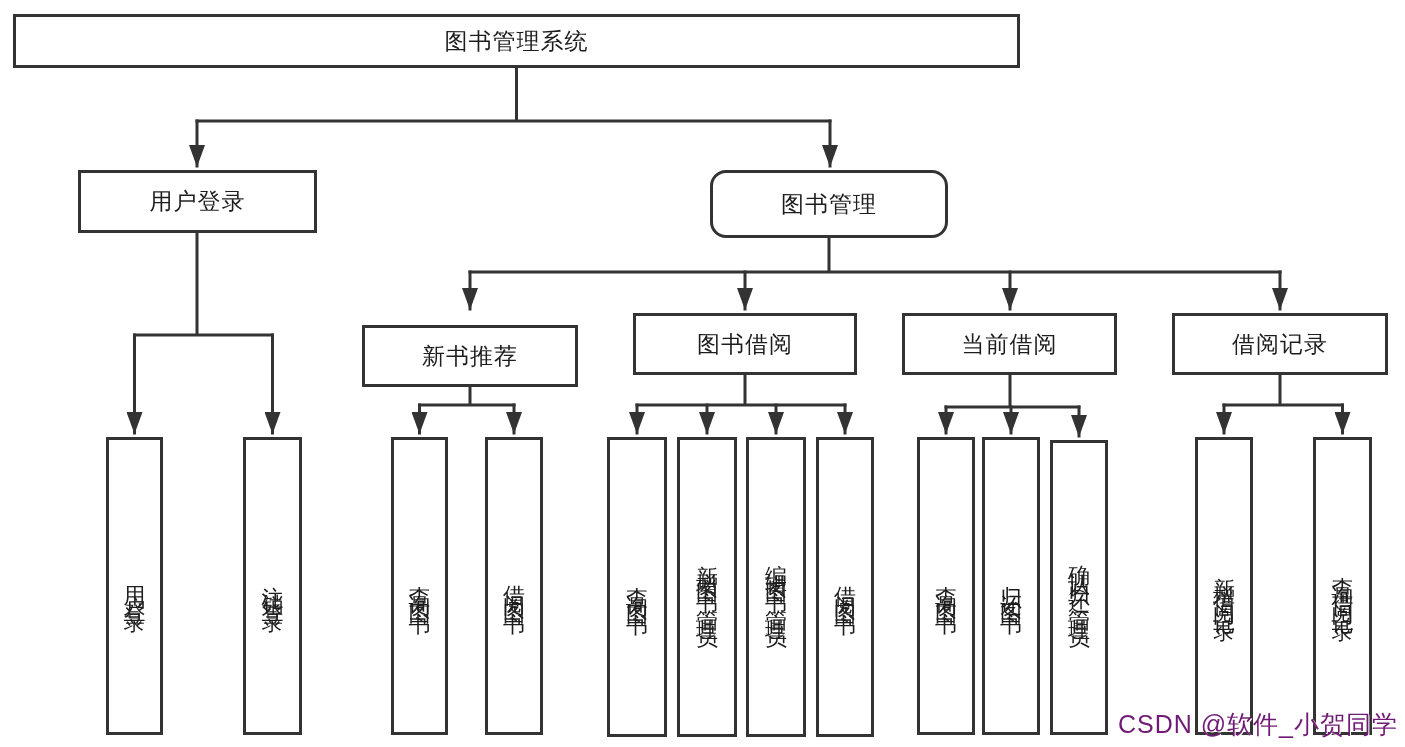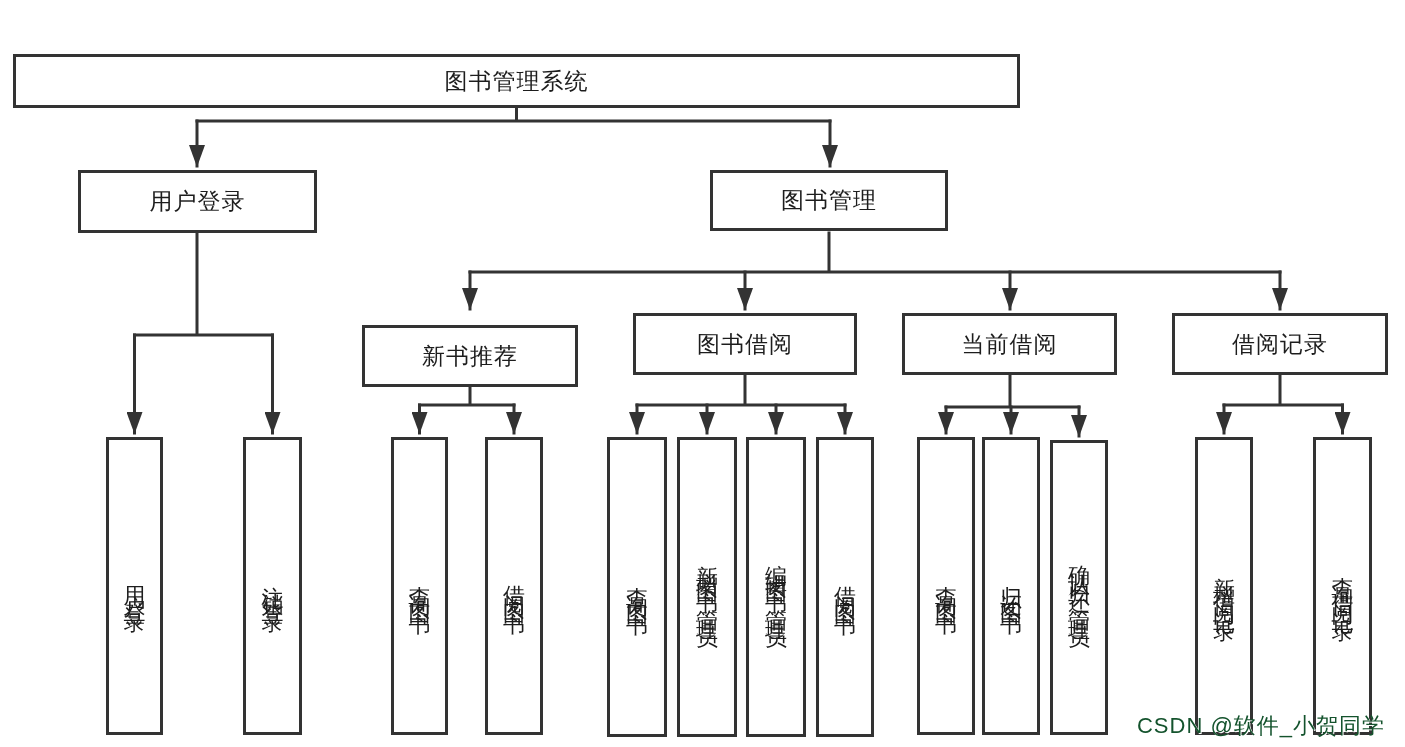--- a/index.html
+++ b/index.html
@@ -38,25 +38,25 @@
     writing-mode: vertical-rl;
     text-orientation: mixed;
     font-size: 22px;
     line-height: 1;
     letter-spacing: 9px;
     color: #1d1d1d;
     white-space: nowrap;
   }
   .watermark {
     position: absolute;
-    right: 20px;
+    right: 7px;
     bottom: 6px;
-    font-size: 22px;
+    font-size: 25px;
     letter-spacing: 1px;
-    color: #14532d;
+    color: #701a75;
     text-shadow: 1px 1px 0 #ffffff;
     z-index: 5;
     user-select: none;
   }
 </style>
 </head>
 <body>
 
 <div class="canvas">
 
@@ -110,24 +110,24 @@
       </g>
 
       <g>
         <path d="M1280,375 V405 M1224,405 H1342.5"></path>
         <line x1="1224" y1="405" x2="1224" y2="433" marker-end="url(#arr)"></line>
         <line x1="1342.5" y1="405" x2="1342.5" y2="433" marker-end="url(#arr)"></line>
       </g>
     </g>
   </svg>
 
-  <div class="hnode" style="left:13px; top:14px; width:1007px; height:54px;margin-top:40px;">图书管理系统</div>
+  <div class="hnode" style="left:13px; top:14px; width:1007px; height:54px;">图书管理系统</div>
 
   <div class="hnode" style="left:78px; top:170px; width:239px; height:63px;">用户登录</div>
-  <div class="hnode" style="left:710px; top:170px; width:238px; height:61px;">图书管理</div>
+  <div class="hnode" style="left:710px; top:170px; width:238px; height:68px;border-radius:16px;">图书管理</div>
 
   <div class="hnode" style="left:362px; top:313px; width:216px; height:62px;margin-top:12px;">新书推荐</div>
   <div class="hnode" style="left:902px; top:313px; width:215px; height:62px;">当前借阅</div>
   <div class="hnode" style="left:633px; top:313px; width:224px; height:62px;">图书借阅</div>
   <div class="hnode" style="left:1172px; top:313px; width:216px; height:62px;">借阅记录</div>
 
   <div class="vnode" style="left:106px; top:437px; width:57px; height:298px;">
     <span>用户登录</span>
   </div>
   <div class="vnode" style="left:243px; top:437px; width:59px; height:298px;">

